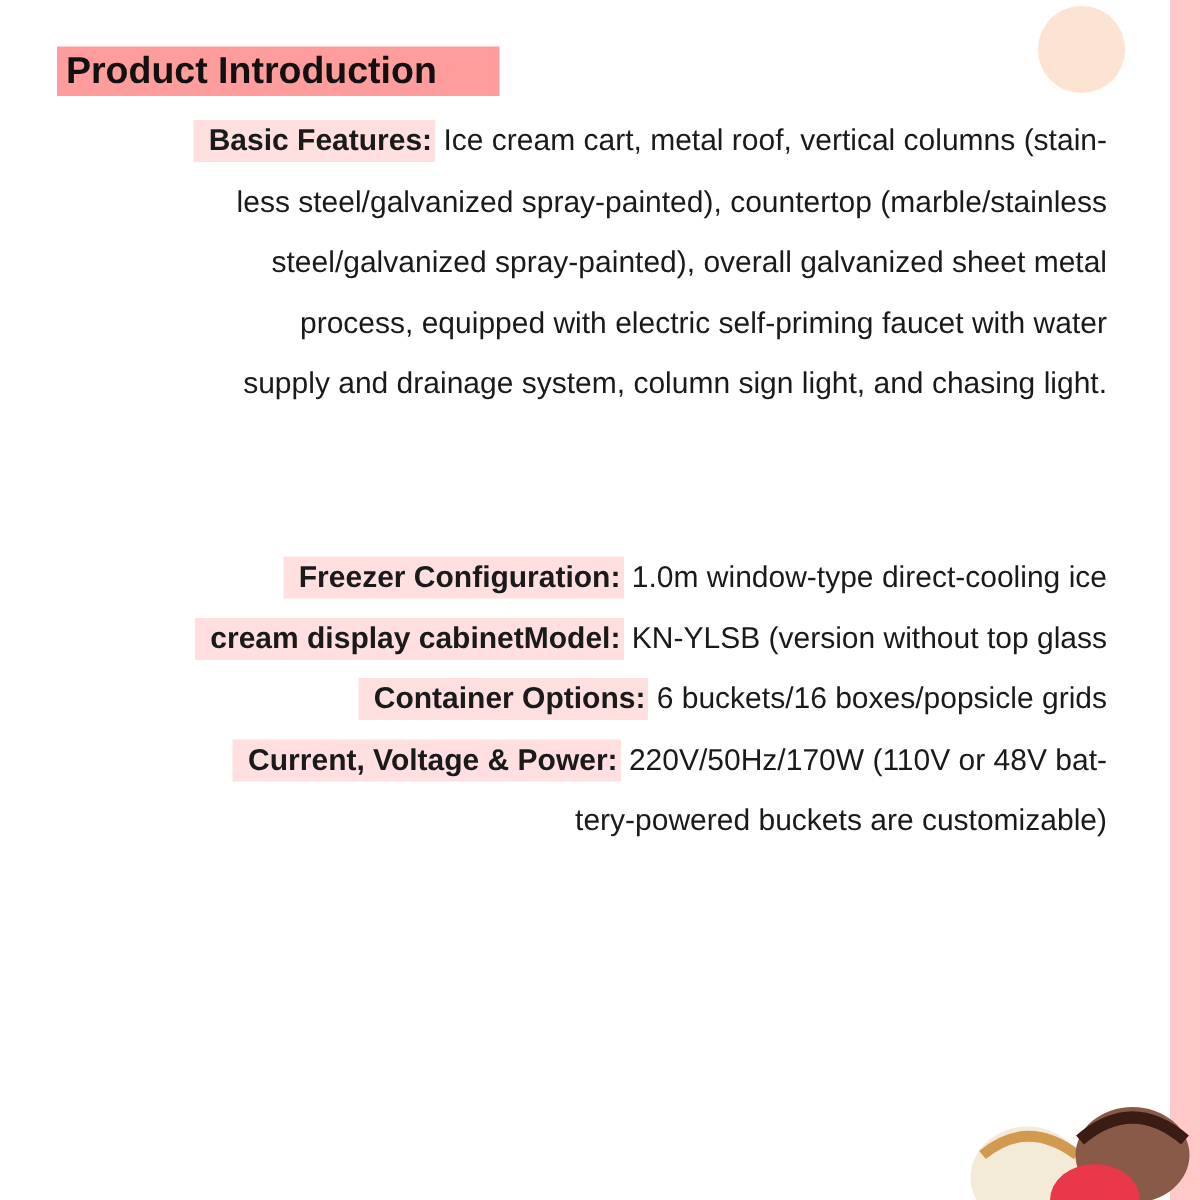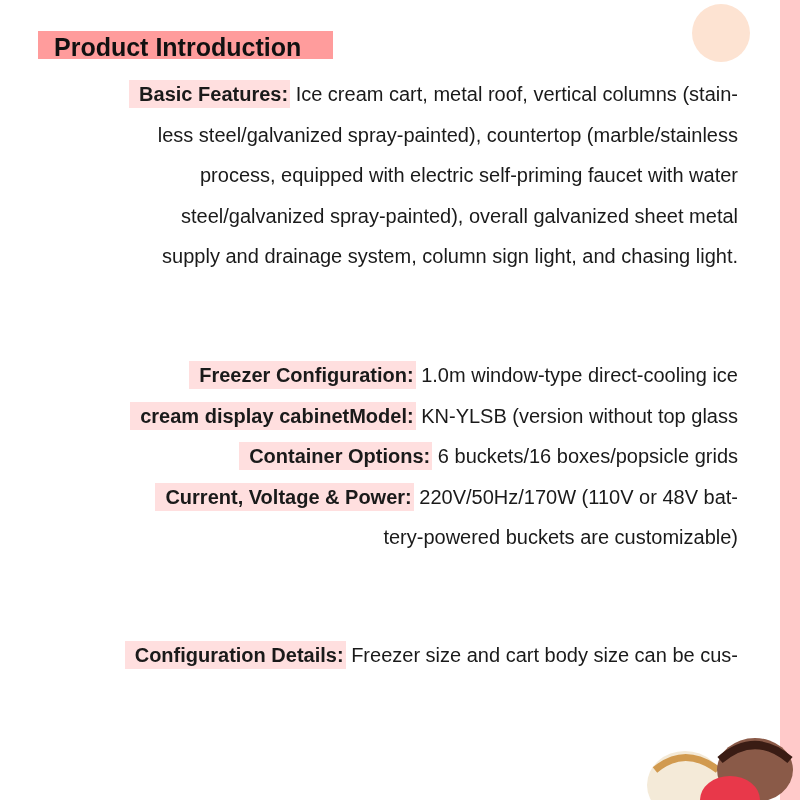--- a/index.html
+++ b/index.html
@@ -1,50 +1,49 @@
 <!DOCTYPE html>
 <html><head>
 <meta charset="utf-8">
 <style>
   html,body{margin:0;padding:0;}
   body{width:800px;height:800px;position:relative;overflow:hidden;background:#ffffff;font-family:"Liberation Sans",sans-serif;color:#1a1a1a;}
   .sidebar{position:absolute;right:0;top:0;width:20px;height:800px;background:#ffc9c9;}
   .circle{position:absolute;left:692px;top:4px;width:58px;height:58px;border-radius:50%;background:#fde3d2;}
-  .title{position:absolute;left:38px;top:31px;height:28px;width:295px;background:#ff9c9c;font-weight:bold;font-size:25px;line-height:33px;padding-left:16px;box-sizing:border-box;color:#111;}
+  .title{position:absolute;left:38px;top:31px;height:33px;width:295px;background:#ff9c9c;font-weight:bold;font-size:25px;line-height:33px;padding-left:6px;box-sizing:border-box;color:#111;}
   .block{position:absolute;left:38px;width:700px;font-size:20px;line-height:40.5px;text-align:right;}
   .lbl{background:#ffdfdf;font-weight:bold;padding:3px 2px 3px 10px;}
   .line{display:block;white-space:nowrap;padding-left:10px;}
   .line.first{padding-left:0;}
   .icecream{position:absolute;right:0;bottom:0;width:170px;height:75px;}
 </style>
 </head>
 <body>
 
 <div class="sidebar"></div>
 <div class="circle"></div>
 <div class="title">Product Introduction</div>
 
 <div class="block" style="top:74px;">
   <span class="line first"><span class="lbl">Basic Features:</span><span> Ice cream cart, metal roof, vertical columns (stain-</span></span>
   <span class="line">less steel/galvanized spray-painted), countertop (marble/stainless</span>
+  <span class="line">steel/galvanized spray-painted), overall galvanized sheet metal</span>
   <span class="line">process, equipped with electric self-priming faucet with water</span>
-  <span class="line">steel/galvanized spray-painted), overall galvanized sheet metal</span>
   <span class="line">supply and drainage system, column sign light, and chasing light.</span>
 </div>
 
-<div class="block" style="top:355px;">
+<div class="block" style="top:365px;">
   <span class="line first"><span class="lbl">Freezer Configuration:</span><span> 1.0m window-type direct-cooling ice</span></span>
   <span class="line first"><span class="lbl">cream display cabinetModel:</span><span> KN-YLSB (version without top glass</span></span>
   <span class="line first"><span class="lbl">Container Options:</span><span> 6 buckets/16 boxes/popsicle grids</span></span>
   <span class="line first"><span class="lbl">Current, Voltage &amp; Power:</span><span> 220V/50Hz/170W (110V or 48V bat-</span></span>
   <span class="line">tery-powered buckets are customizable)</span>
 </div>
 
 <div class="block" style="top:635px;">
-  <span class="line first"><span class="lbl">Configuration Details:</span><span> Freezer size and cart body size can be cus-</span></span>
 </div>
 
 <svg class="icecream" viewBox="0 0 170 75">
   <ellipse cx="55" cy="60" rx="38" ry="34" fill="#f4ead8"></ellipse>
   <path d="M25 45 Q55 20 88 45" stroke="#d19a4f" stroke-width="7" fill="none"></path>
   <ellipse cx="125" cy="45" rx="38" ry="32" fill="#8a5a48"></ellipse>
   <path d="M90 35 Q125 5 160 35" stroke="#3a1c14" stroke-width="8" fill="none"></path>
   <ellipse cx="100" cy="75" rx="30" ry="24" fill="#e8384a"></ellipse>
 </svg>
 

